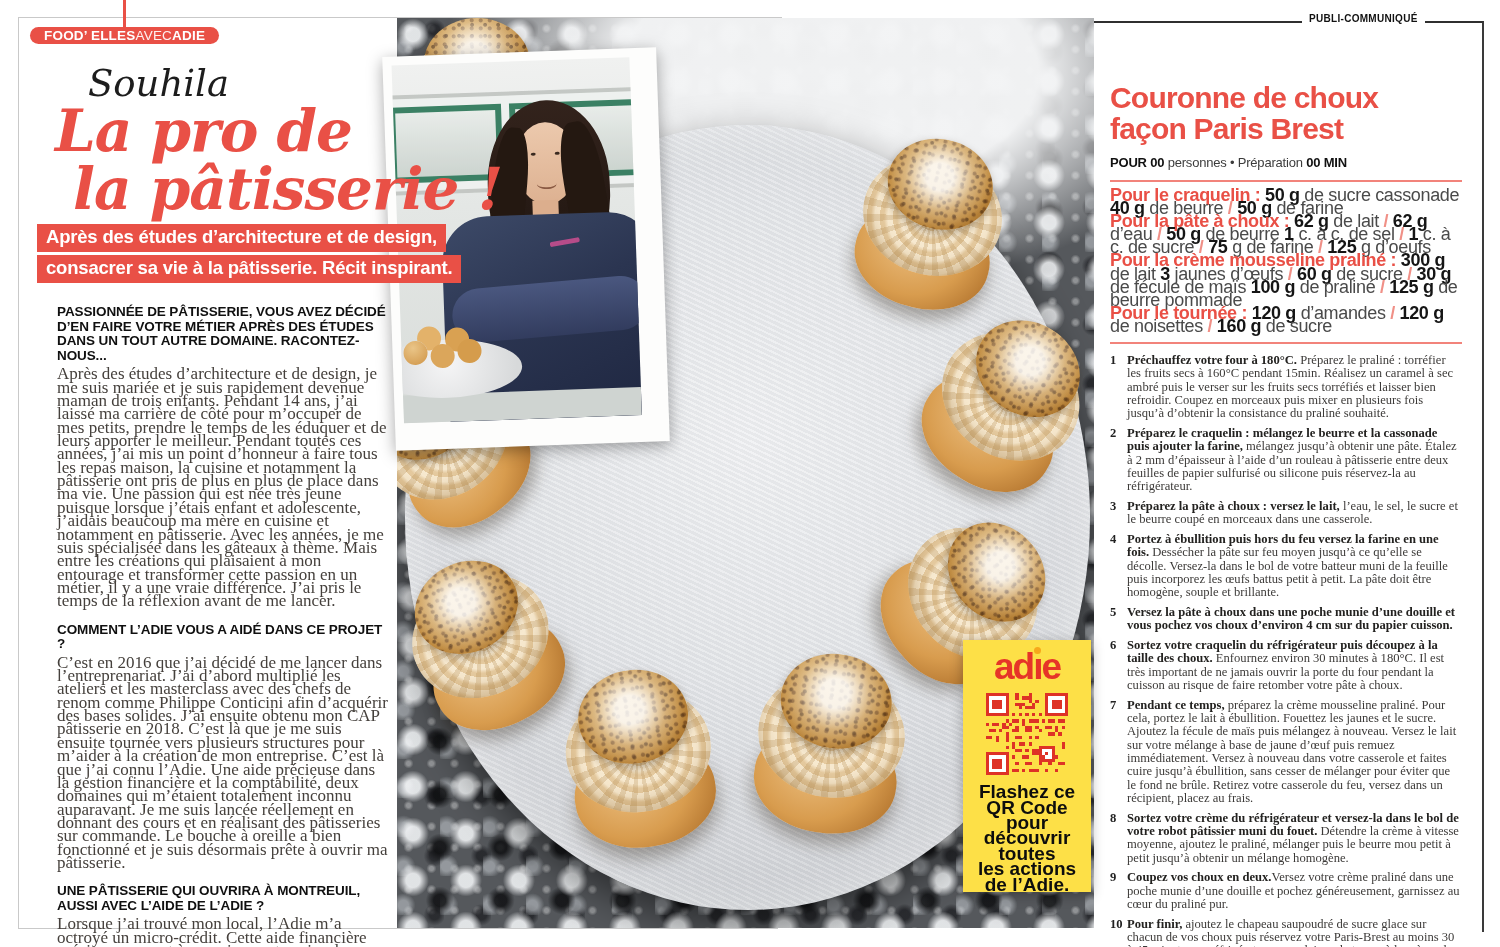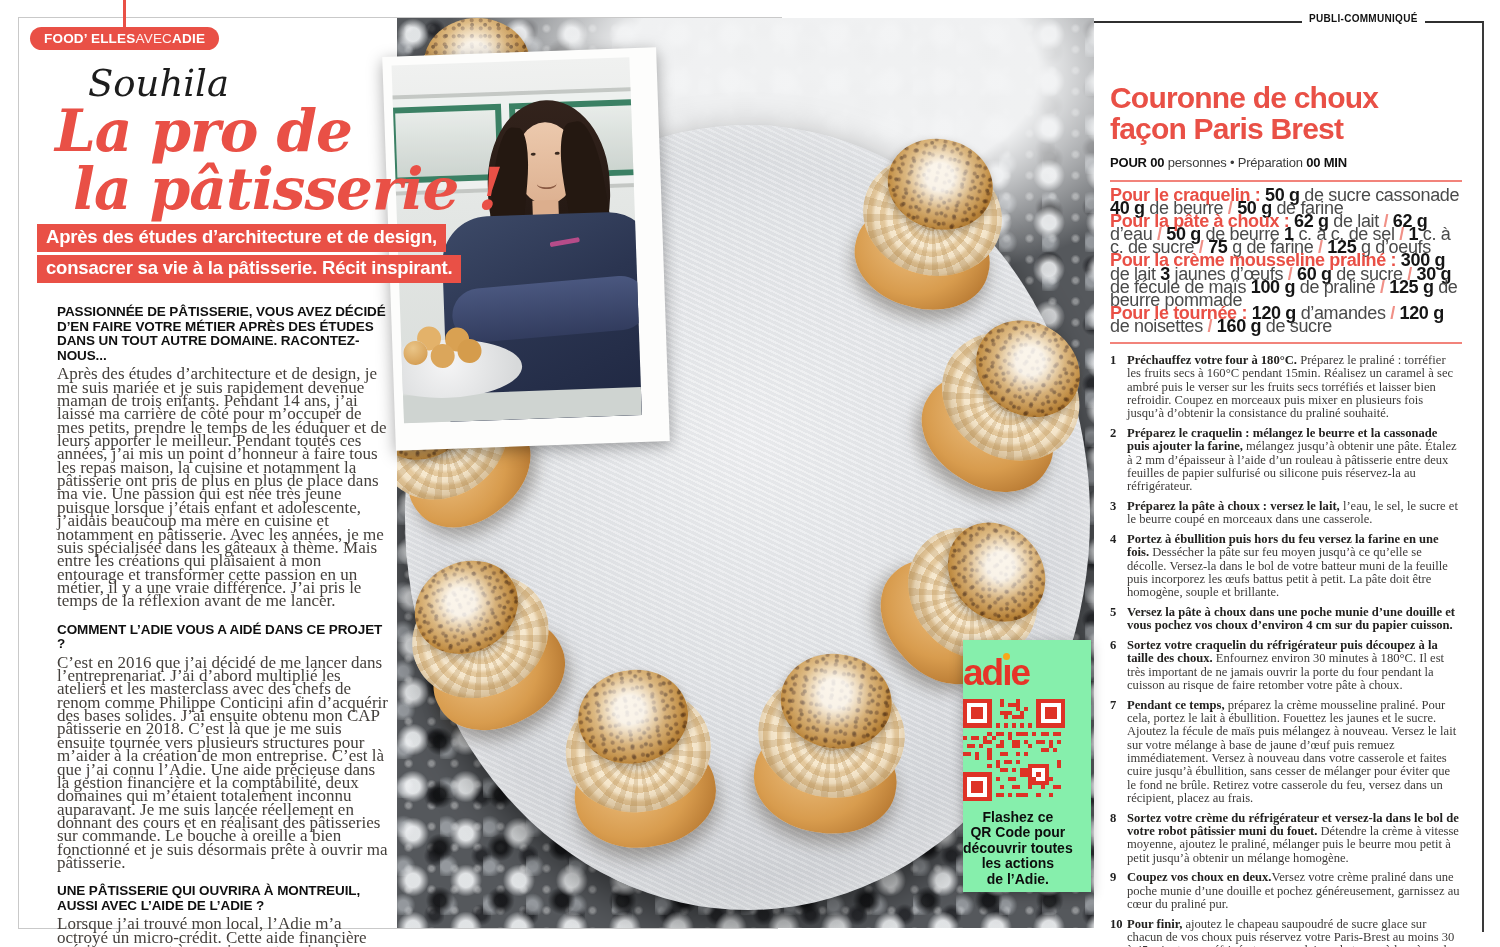--- a/index.html
+++ b/index.html
@@ -7,21 +7,21 @@
           font-family:"Liberation Sans",sans-serif;}
 
   
   .left-page{position:absolute;left:18px;top:17px;width:762px;height:910px;background:#fff;
              border:1px solid #c9c9c9;z-index:1;}
   .right-page{position:absolute;left:778px;top:21px;width:704px;height:909px;background:#fff;
               border-top:2px solid #2f2f2f;border-right:2px solid #3a3a3a;z-index:1;}
   .red-tick{position:absolute;left:123px;top:0;width:3px;height:31px;background:var(--accent);z-index:6;}
 
   
-  .badge{position:absolute;left:30px;top:27px;height:23px;background:var(--accent);color:#fff;
+  .badge{position:absolute;left:30px;top:27px;height:17px;background:var(--accent);color:#fff;
          border-radius:13px;display:flex;align-items:center;padding:0 14px;font-size:13.5px;
          letter-spacing:.2px;z-index:6;white-space:nowrap;}
   .badge .b{font-weight:800;}
   .badge .r{font-weight:400;opacity:.92;}
 
   
   .kicker{position:absolute;left:88px;top:62px;font-family:"DejaVu Serif",serif;font-style:italic;
           font-size:37px;color:#1d1d1d;z-index:6;}
   .hl{position:absolute;font-family:"DejaVu Serif",serif;font-style:italic;font-weight:700;
       font-size:58px;line-height:1;color:var(--accent);z-index:6;letter-spacing:-1px;white-space:nowrap;}
@@ -118,30 +118,30 @@
   .embroid{position:absolute;top:180px;left:152px;width:30px;height:5px;background:#cf4f92;
            border-radius:2px;transform:rotate(-8deg);opacity:.85;}
   .counter{position:absolute;bottom:0;left:0;width:238px;height:28px;background:#cfd4d1;}
   .plate{position:absolute;bottom:24px;left:-30px;width:150px;height:58px;border-radius:50%;
          background:radial-gradient(circle at 50% 40%,#f5f5f6,#d7d9da 85%);}
   .minis{position:absolute;bottom:58px;left:2px;width:24px;height:24px;border-radius:50%;
          background:radial-gradient(circle at 40% 30%,#eac588,#cf9446);
          box-shadow:27px 4px 0 0 #dba65b, 54px 0 0 0 #d59c4c, 14px -14px 0 0 #e3b26a, 42px -12px 0 0 #d9a152;}
 
   
-  .qr-card{position:absolute;left:963px;top:640px;width:128px;height:252px;background:#86efac;
+  .qr-card{position:absolute;left:963px;top:640px;width:128px;height:252px;background:#fde047;
            box-shadow:0 3px 12px rgba(0,0,0,.3);z-index:4;display:flex;flex-direction:column;
-           align-items:flex-start;padding-top:14px;box-sizing:border-box;}
+           align-items:center;padding-top:8px;box-sizing:border-box;}
   .adie-logo{position:relative;font-weight:800;font-size:37px;line-height:1;color:var(--logo-red);
              letter-spacing:-2px;}
   .adie-logo .li{position:relative;}
   .adie-logo .dot{position:absolute;top:1px;left:1px;width:7px;height:7px;border-radius:50%;
                   background:var(--logo-yellow);}
   .qr{margin-top:8px;}
-  .qr-caption{margin-top:9px;text-align:center;font-weight:700;font-size:14px;line-height:15.4px;
+  .qr-caption{margin-top:9px;text-align:center;font-weight:700;font-size:19px;line-height:15.4px;
               color:#0d0d0d;}
   .qr-caption .ln{display:block;}
 
   
   .publi{position:absolute;left:1302px;top:13px;z-index:2;background:#fff;padding:0 7px;
          font-weight:800;font-size:10px;letter-spacing:.3px;color:#111;}
   .recipe{position:absolute;left:1110px;top:82px;width:352px;z-index:2;}
   .r-title{font-weight:800;font-size:30px;line-height:31px;letter-spacing:-.8px;color:var(--accent);}
   .r-meta{margin-top:10px;font-size:13px;line-height:17px;color:#2a2a2a;letter-spacing:-.2px;}
   .r-meta .b{font-weight:800;color:#111;}

